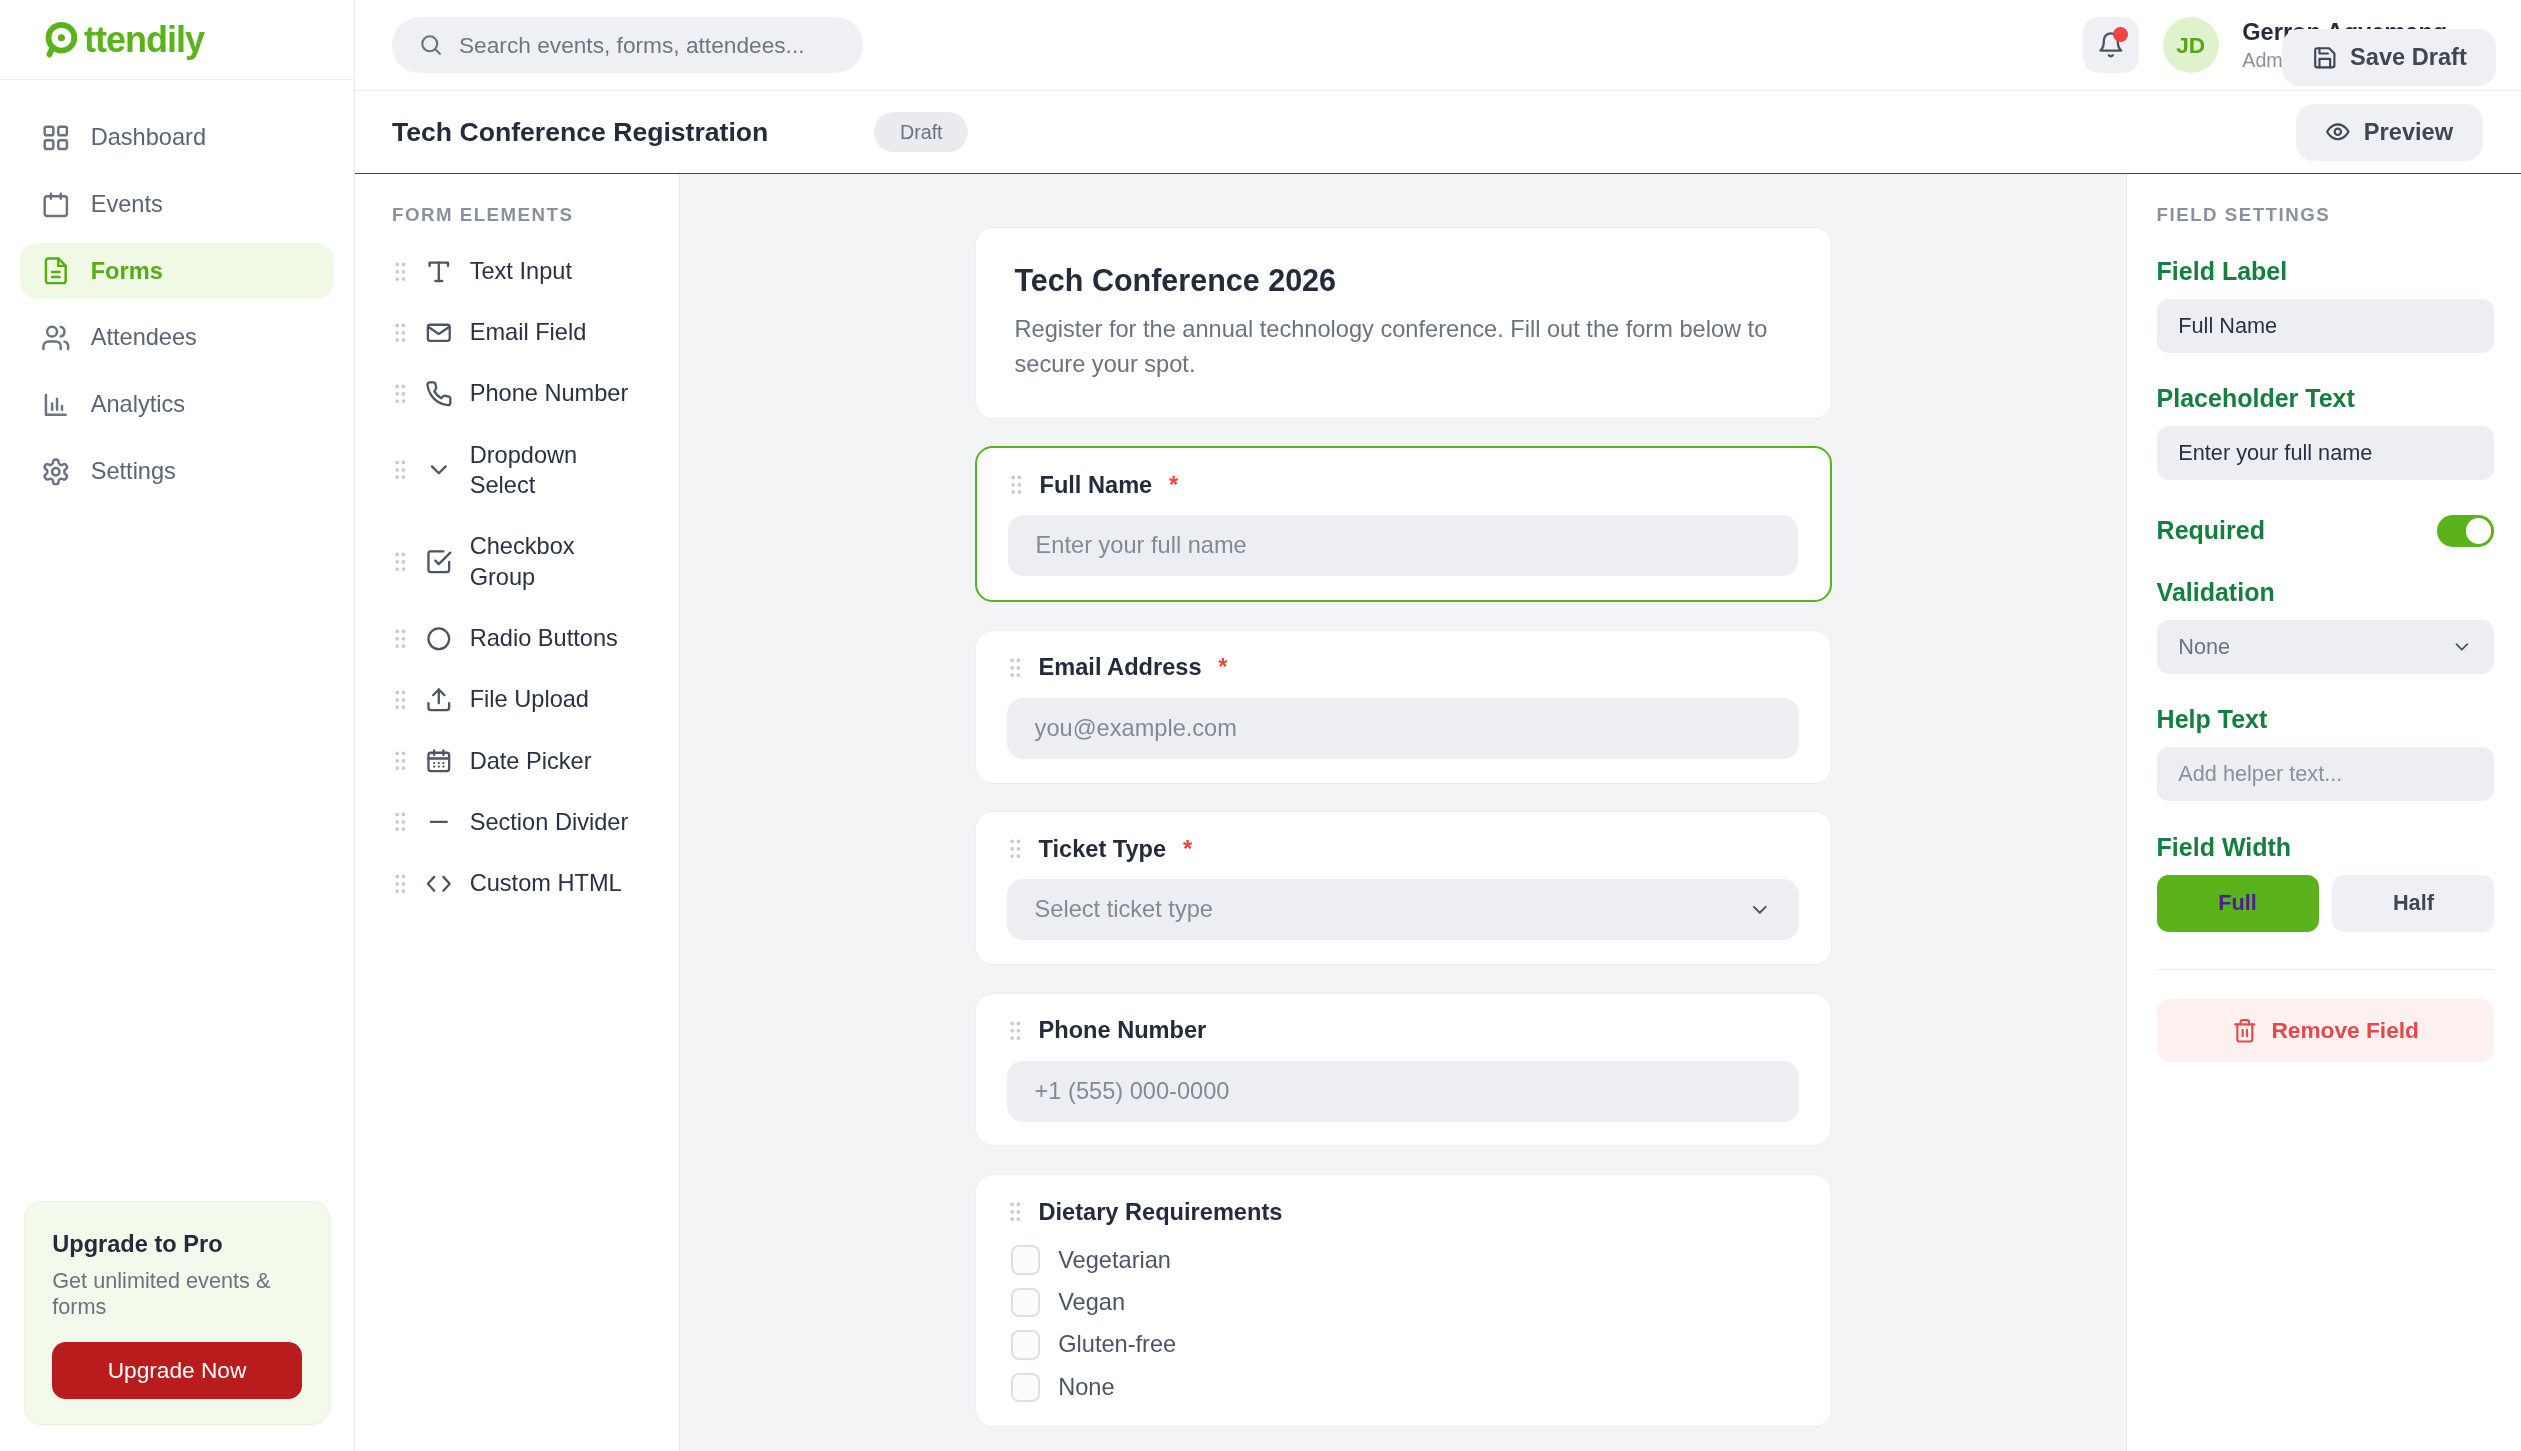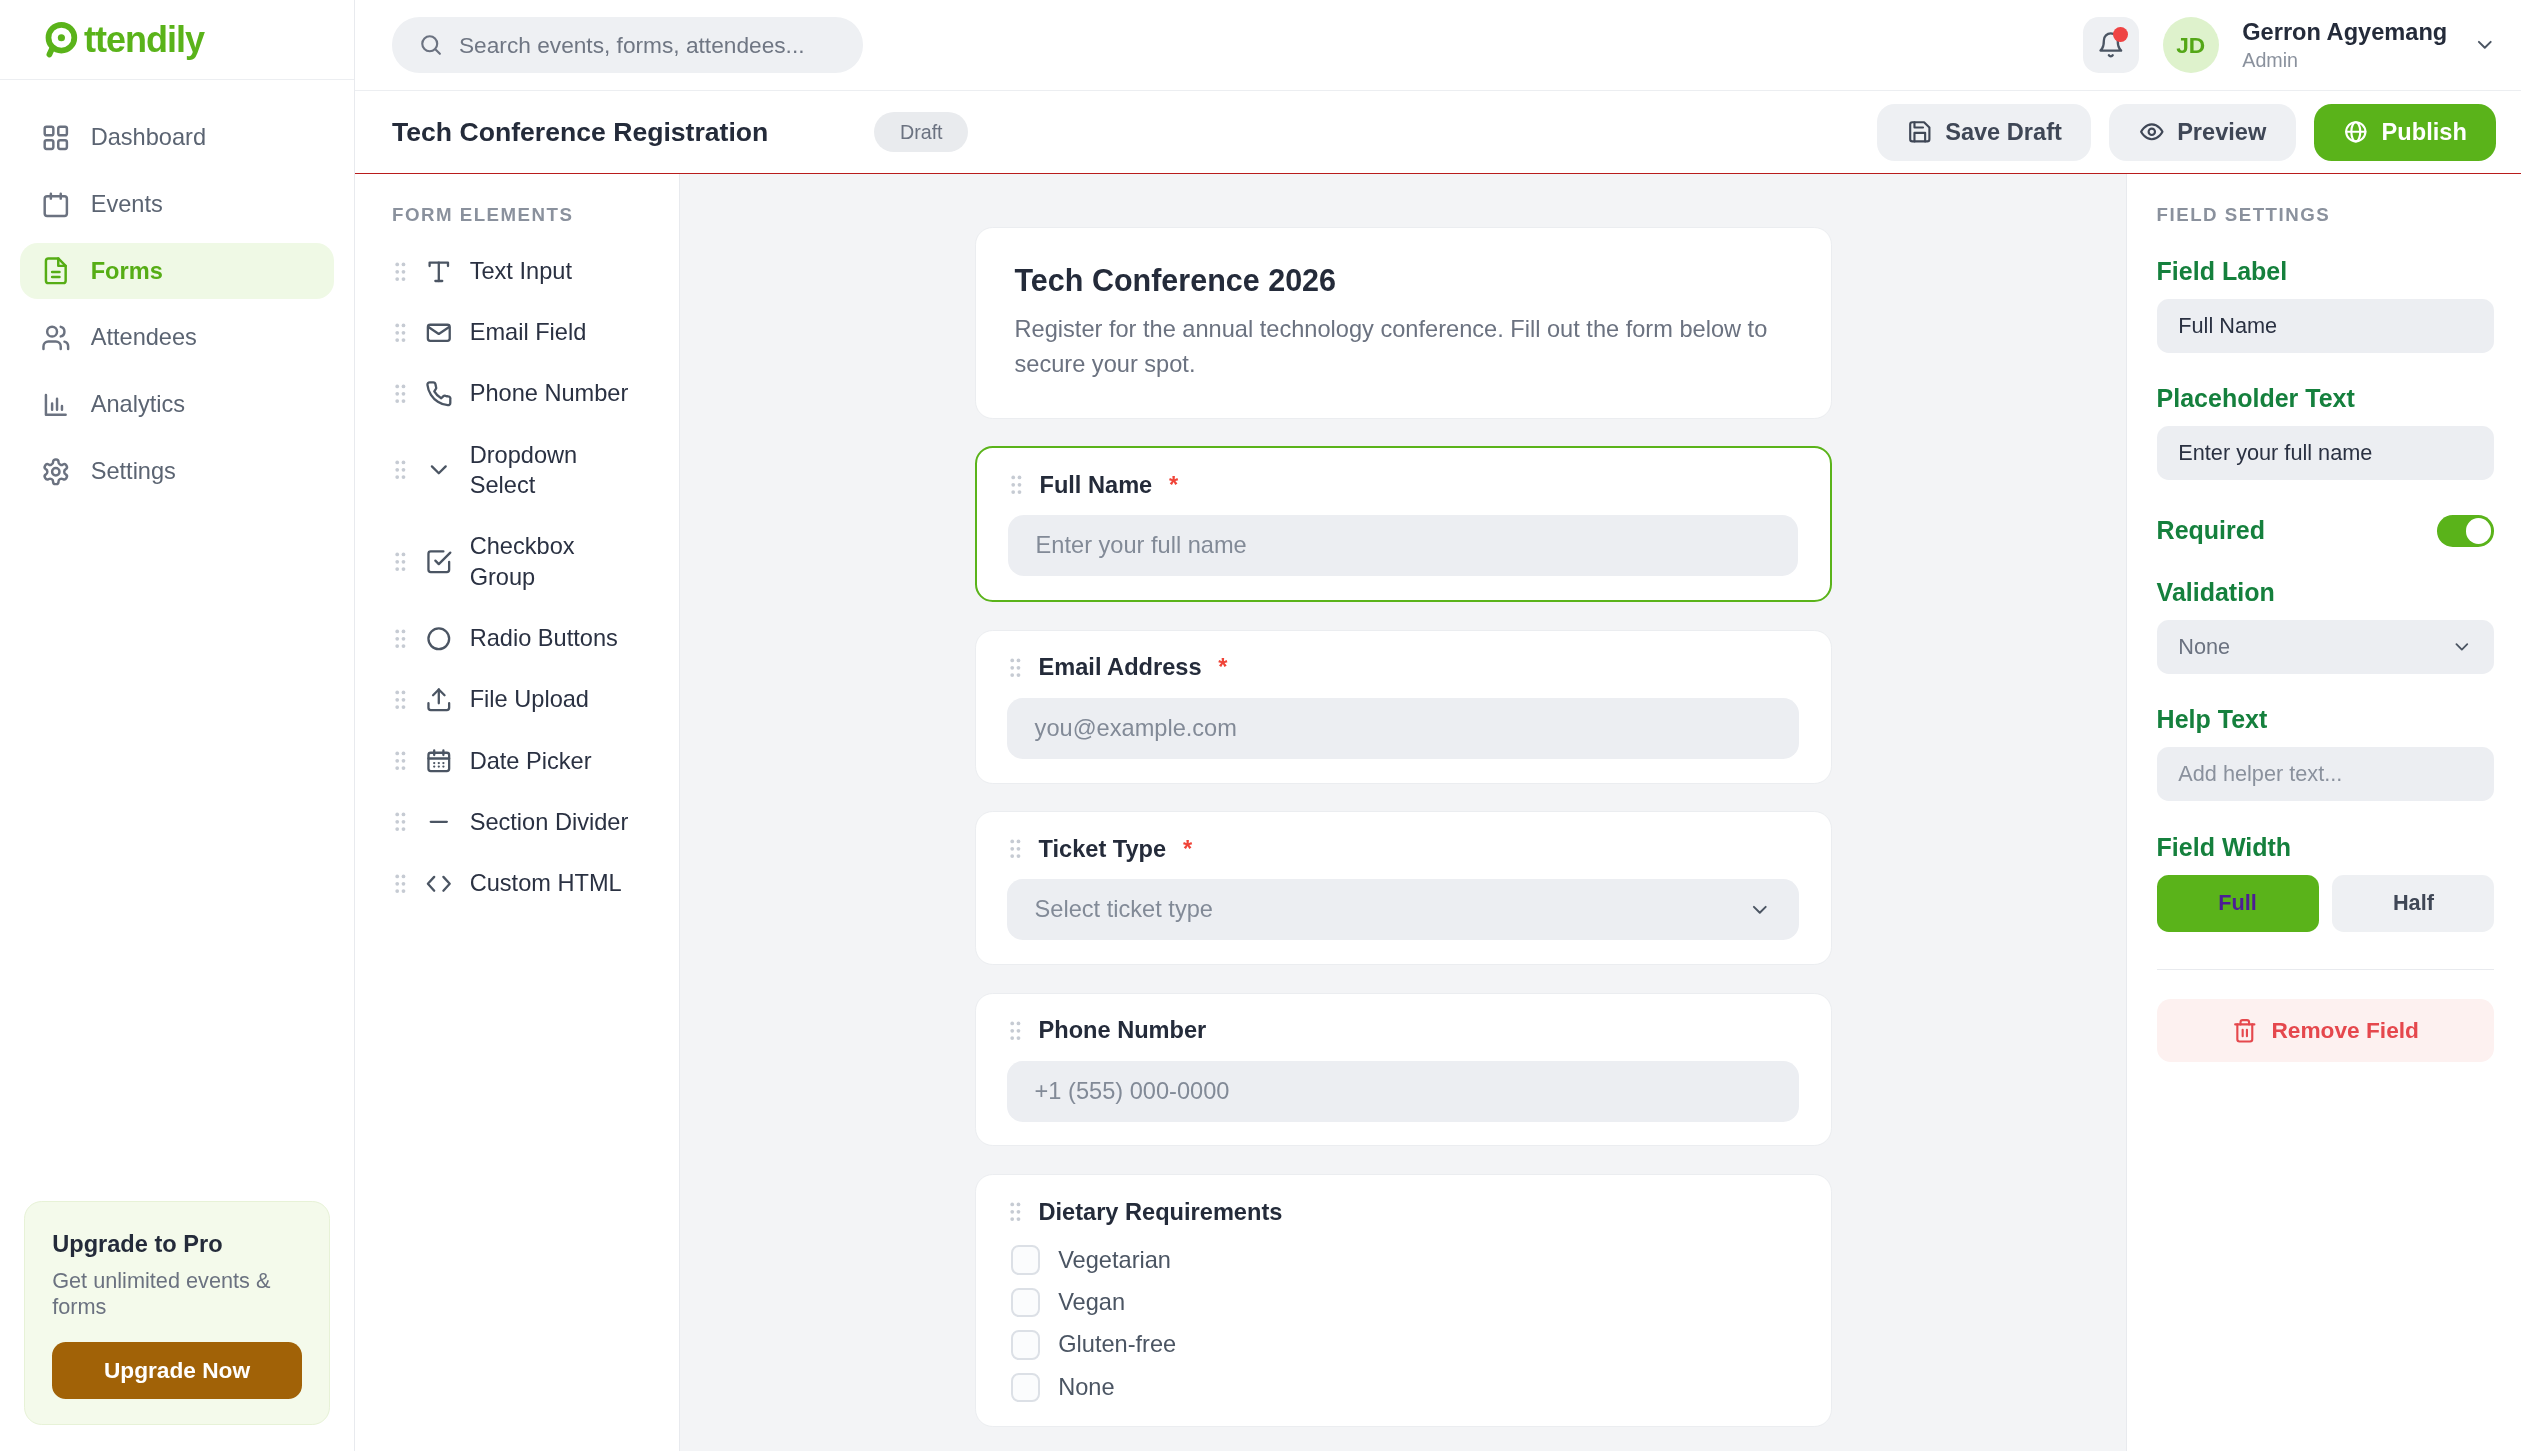--- a/index.html
+++ b/index.html
@@ -18,21 +18,21 @@
   .nav { padding:29.6px 19.7px 0 19.7px; display:flex; flex-direction:column; gap:10.8px; }
   .nav-item { display:flex; align-items:center; gap:19.7px; height:56px; padding:0 21.7px; border-radius:17.7px; color:#5b6472; font-size:23.6px; font-weight:500; cursor:pointer; }
   .nav-item .nav-ic { width:29.6px; height:29.6px; color:#6b7280; }
   .nav-item .nav-ic svg { width:29.6px; height:29.6px; }
   .nav-item.active { background:#eff9e5; color:#56ad15; font-weight:600; }
   .nav-item.active .nav-ic { color:#56ad15; }
   .sidebar-spacer { flex:1; }
   .upgrade-card { margin:0 23.6px 25.6px 23.6px; background:#f4faeb; border:1px solid #e7f2d7; border-radius:17.7px; padding:29.6px 27.6px 25.6px 27.6px; }
   .upgrade-title { font-size:23.6px; font-weight:700; color:#242b3a; }
   .upgrade-sub { font-size:21.7px; color:#6b7280; margin-top:9.9px; }
-  .upgrade-btn { margin-top:21.7px; width:100%; height:57px; border:none; border-radius:13.8px; background:#a16207; color:#fff; font-family:inherit; font-size:22.7px; font-weight:700; cursor:pointer; }
+  .upgrade-btn { margin-top:21.7px; width:100%; height:57px; border:none; border-radius:13.8px; background:#b91c1c; color:#fff; font-family:inherit; font-size:22.7px; font-weight:400; cursor:pointer; }
 
   
   .main { flex:1; display:flex; flex-direction:column; min-width:0; }
 
   .topbar { height:91px; flex:0 0 91px; background:#fff; border-bottom:1px solid #eceef1; display:flex; align-items:center; padding:0 25.6px 0 37px; }
   .search-box { width:471px; height:56px; background:#eef0f3; border-radius:27.6px; display:flex; align-items:center; gap:15.8px; padding:0 25.6px; }
   .search-box .s-ic { width:25.6px; height:25.6px; color:#6b7280; }
   .search-box .s-ic svg { width:25.6px; height:25.6px; }
   .search-box input { flex:1; border:none; outline:none; background:transparent; font-family:inherit; font-size:22.7px; color:#3f4756; }
   .search-box input::placeholder { color:#6f7683; }
@@ -44,21 +44,21 @@
   .avatar { width:56px; height:56px; border-radius:50%; background:#def2cc; color:#54a717; font-size:22.7px; font-weight:700; display:flex; align-items:center; justify-content:center; }
   .user-block { display:flex; flex-direction:column; gap:3px; }
   .user-name { font-size:23.6px; font-weight:700; color:#242b3a; }
   .user-role { font-size:19.7px; color:#8a919d; }
   .chev-user { width:23.6px; height:23.6px; color:#4b5563; margin-left:2px; cursor:pointer; }
   .chev-user svg { width:23.6px; height:23.6px; }
 
   .toolbar { height:83px; flex:0 0 83px; background:#fff; border-bottom:1px solid #b91c1c; display:flex; align-items:center; padding:0 25.6px 0 37px; }
   .page-title { font-size:26.6px; font-weight:700; color:#242b3a; }
   .status-badge { margin-left:106px; background:#e9ebee; color:#6b7280; font-size:19.7px; font-weight:500; padding:8.9px 25.6px; border-radius:984px; }
-  .toolbar-actions { margin-left:auto; display:flex; align-items:center; gap:17.7px; }
+  .toolbar-actions { margin-left:auto; display:flex; align-items:center; gap:17.7px;flex-direction:column; }
   .btn { display:flex; align-items:center; gap:12.8px; height:57px; padding:0 29.6px; border:none; border-radius:17.7px; font-family:inherit; font-size:23.6px; font-weight:600; cursor:pointer; }
   .btn .btn-ic { width:25.6px; height:25.6px; }
   .btn .btn-ic svg { width:25.6px; height:25.6px; }
   .btn-gray { background:#eef0f3; color:#3f4756; }
   .btn-green { background:#5ab31a; color:#fff; }
 
   
   .workspace { flex:1; display:flex; min-height:0; }
 
   .elements-panel { width:325px; flex:0 0 325px; background:#fff; border-right:1px solid #e8eaee; padding:29.6px 25.6px 0 37px; overflow:hidden; }

